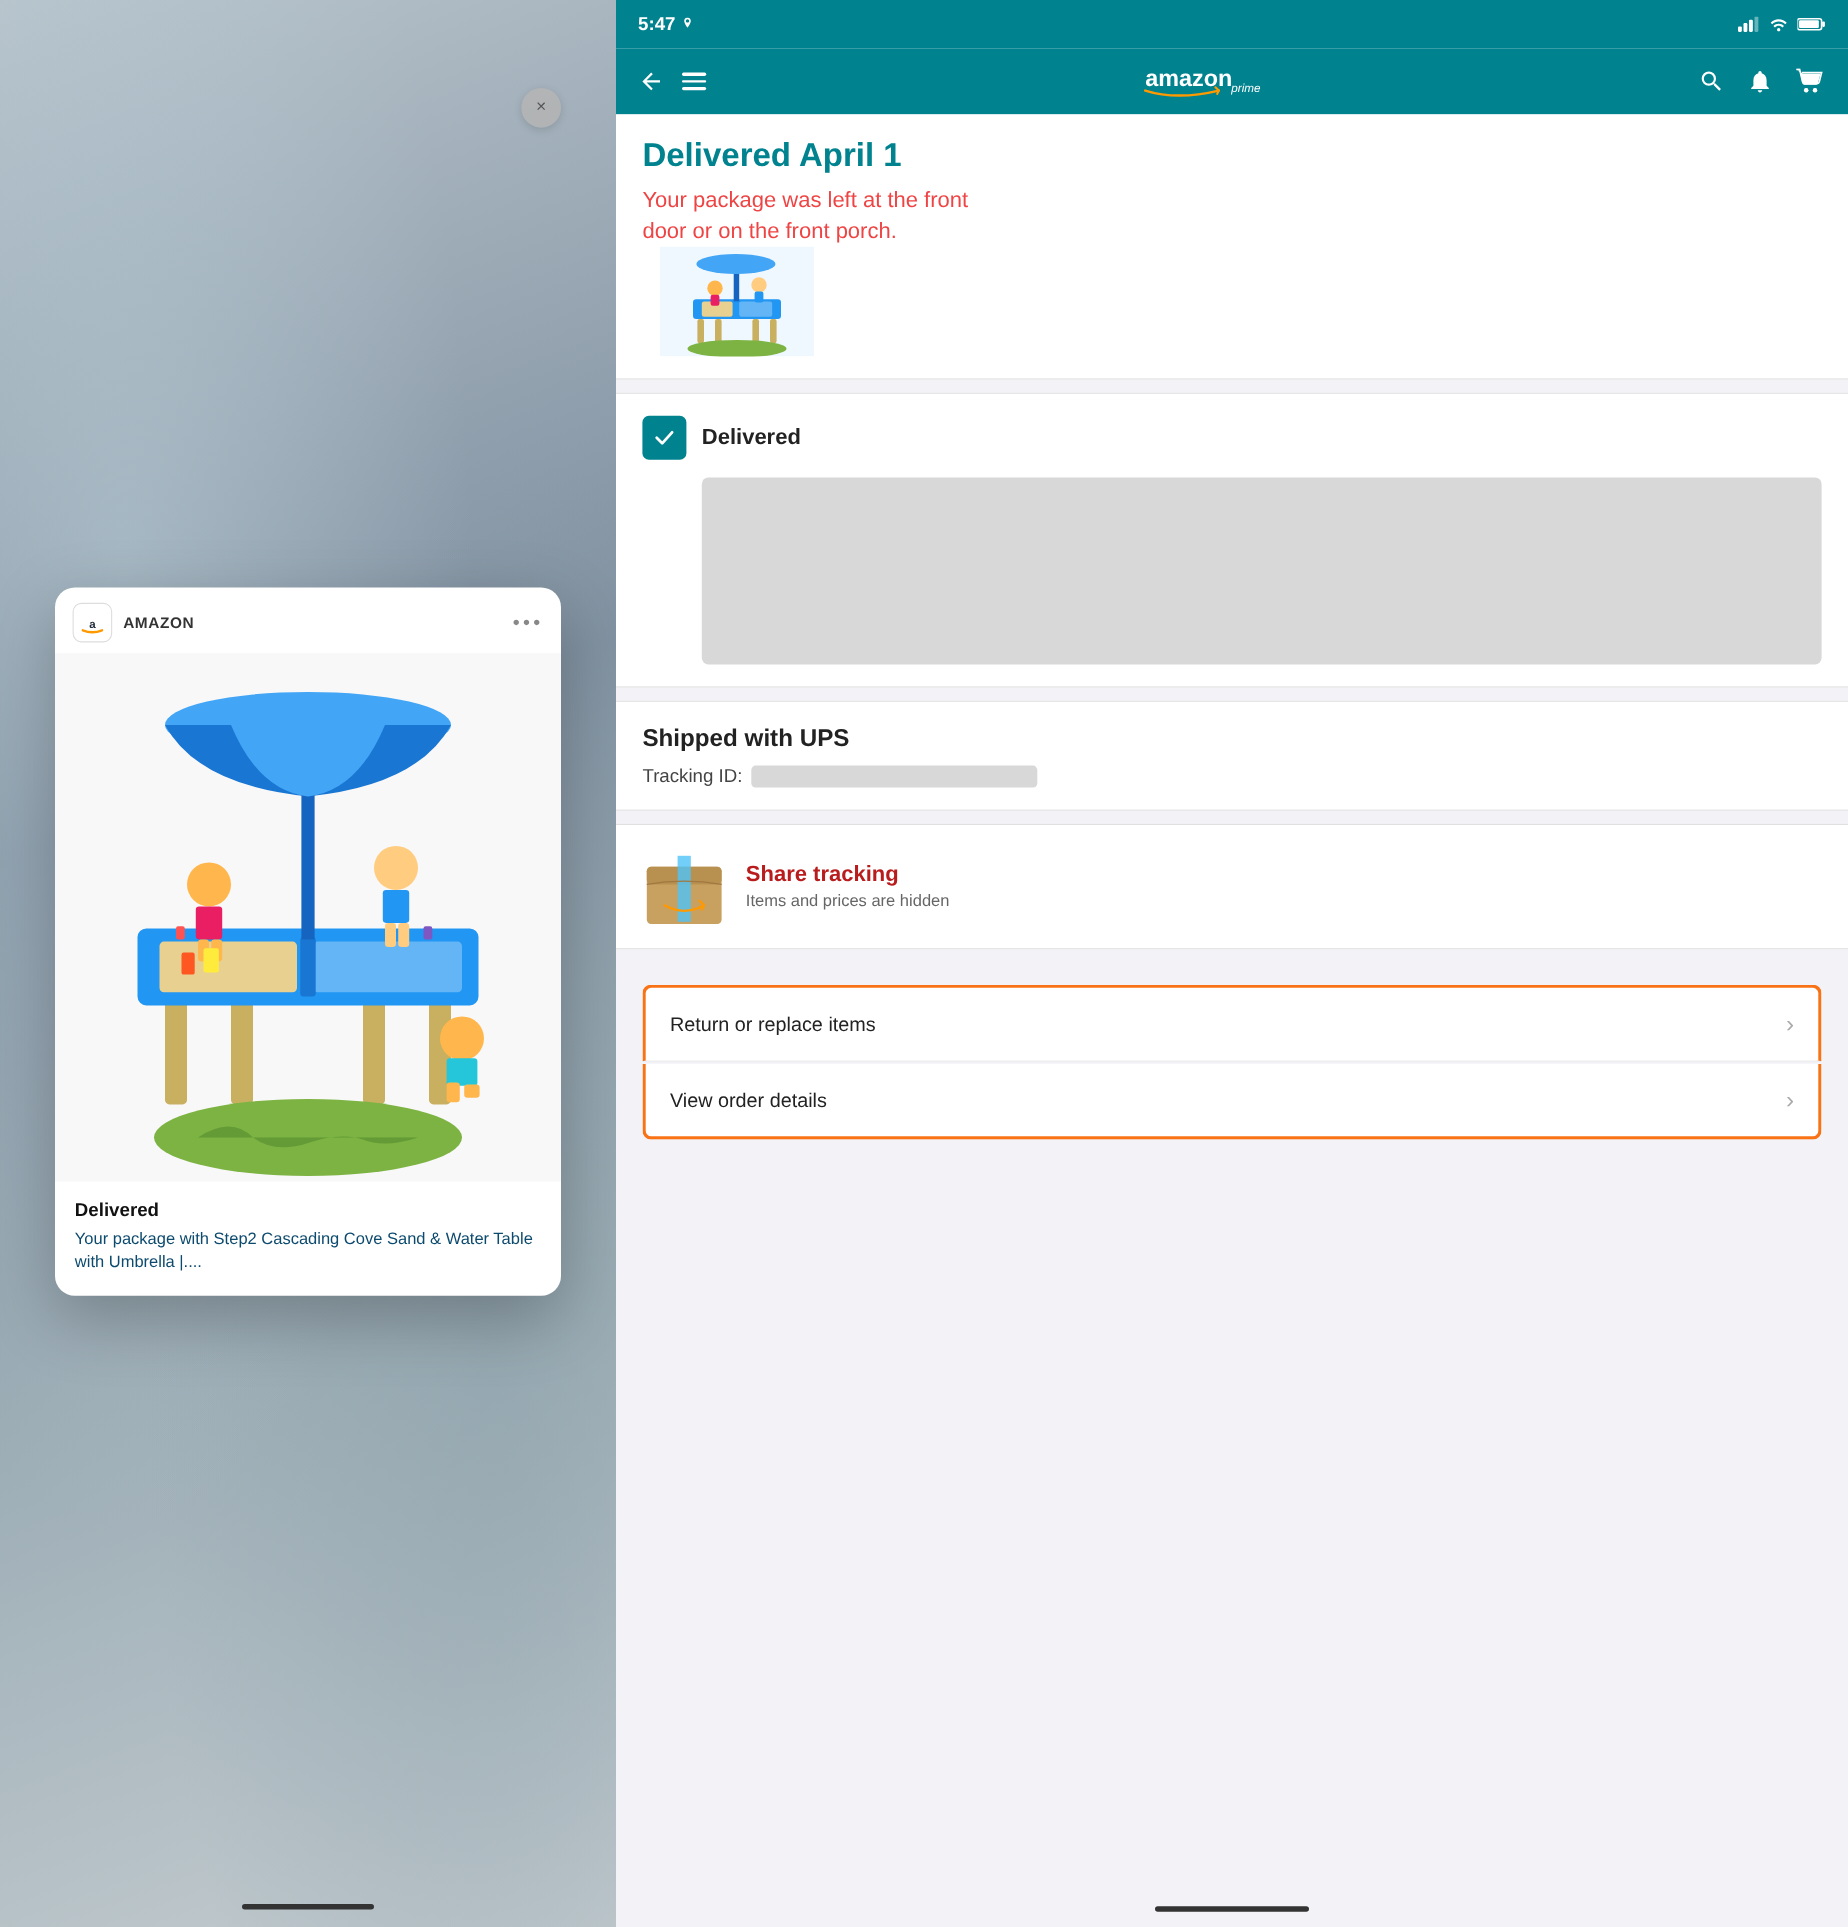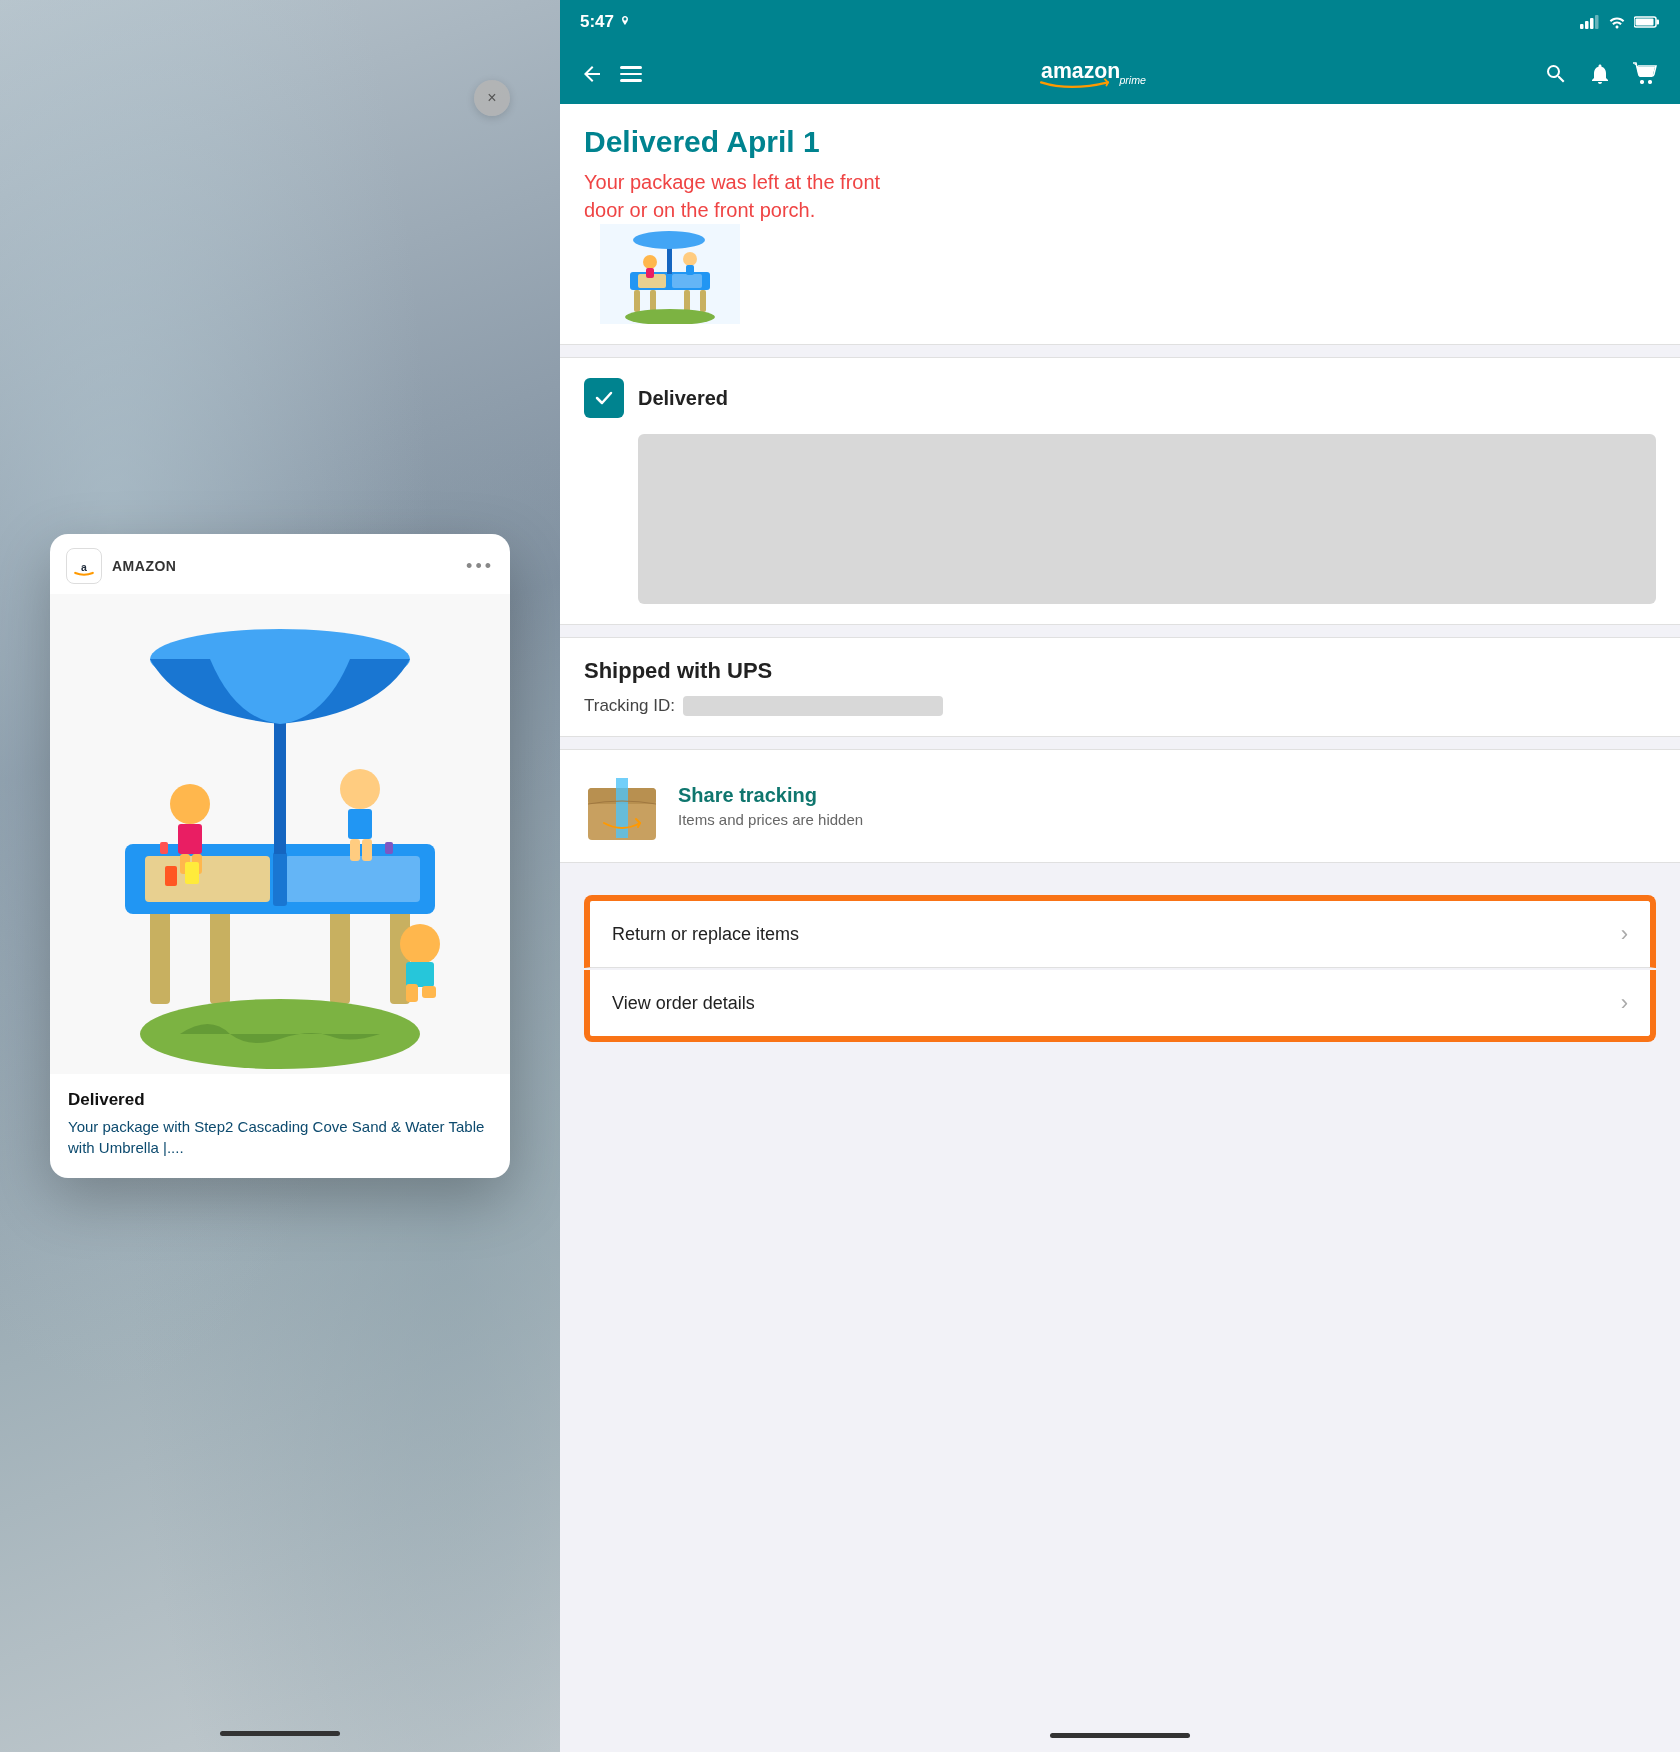--- a/index.html
+++ b/index.html
@@ -393,21 +393,21 @@
       flex-shrink: 0;
     }
 
     .share-info {
       flex: 1;
     }
 
     .share-title {
       font-size: 20px;
       font-weight: 700;
-      color: #0f766e;
+      color: #b91c1c;
       margin-bottom: 4px;
     }
 
     .share-subtitle {
       font-size: 15px;
       color: #666;
     }
 
     
     .order-info-section {
@@ -418,21 +418,21 @@
 
     .order-info-title {
       font-size: 22px;
       font-weight: 600;
       color: #222;
       margin-bottom: 14px;
     }
 
     .order-action-item {
       background: #fff;
-      border: 6px solid #f97316;
+      border: 3px solid #f97316;
       border-radius: 8px;
       padding: 20px 22px;
       display: flex;
       align-items: center;
       justify-content: space-between;
       margin-bottom: 2px;
       cursor: pointer;
     }
 
     .order-action-item:first-of-type {

